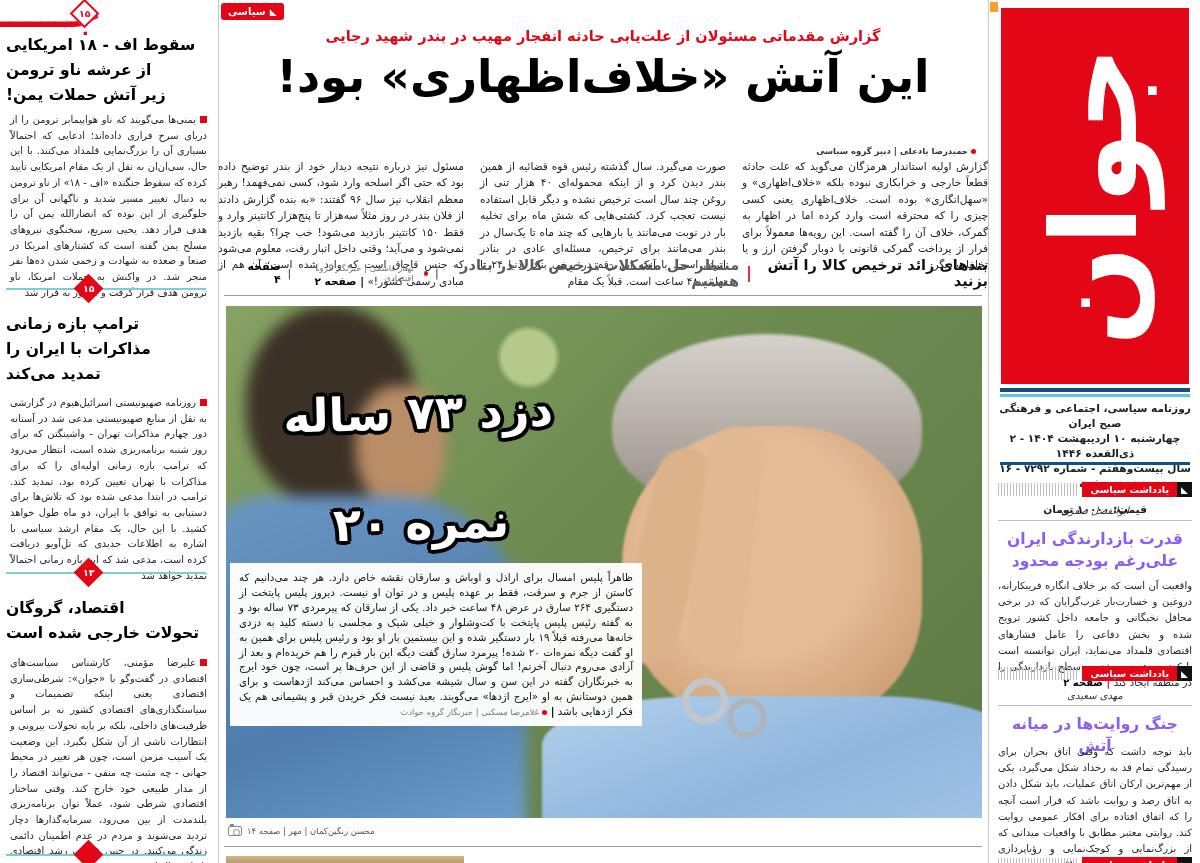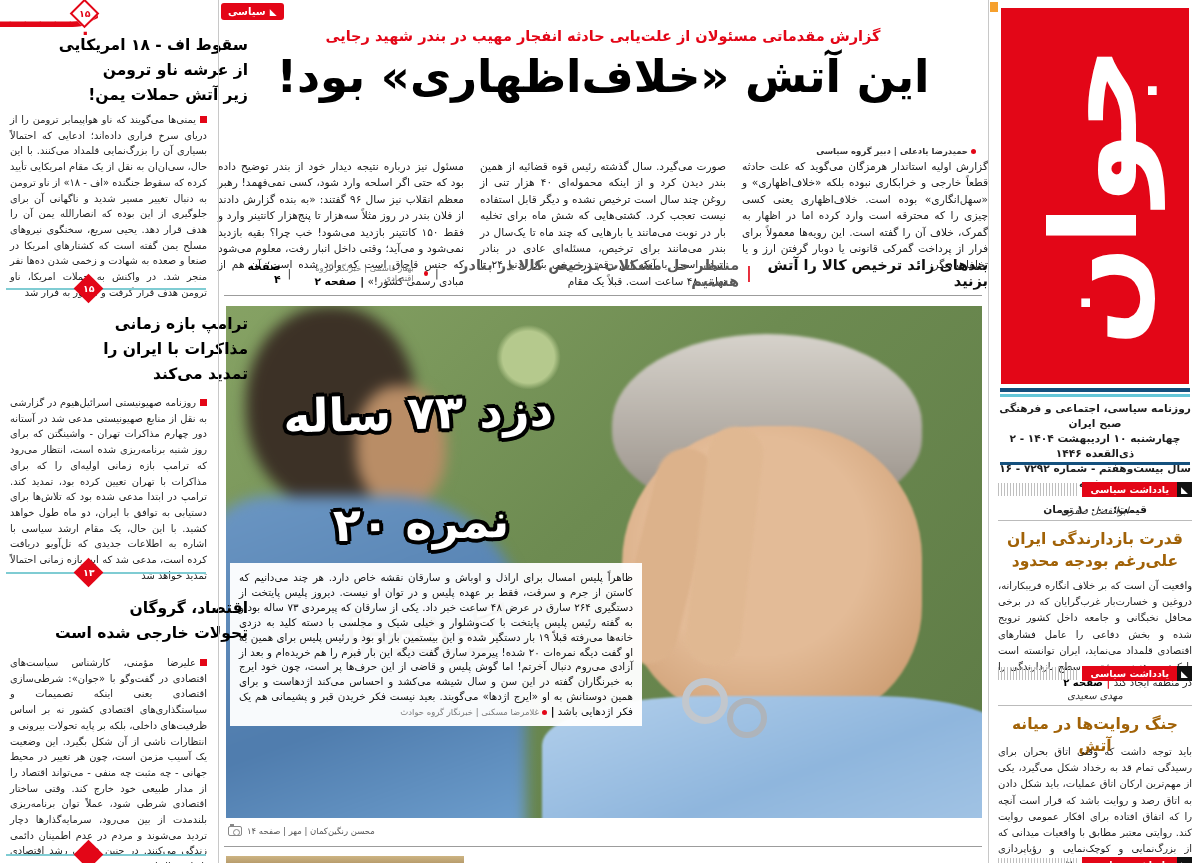--- a/index.html
+++ b/index.html
@@ -31,21 +31,21 @@
   .note-badge-row { position:absolute; left:8px; width:194px; height:15px; display:flex; align-items:center; }
   .badge-square { width:15px; height:15px; background:#111; color:#fff; font-size:9px;
     display:flex; align-items:center; justify-content:center; flex:none; }
   .badge-red { background:#e30617; color:#fff; font-size:9.5px; font-weight:bold;
     padding:1px 8px 2px 8px; height:15px; display:flex; align-items:center; flex:none; }
   .badge-hatch { flex:1; height:13px; margin-right:4px;
     background:repeating-linear-gradient(90deg,#bfbfbf 0 1px,transparent 1px 3px); }
   .note-author { position:absolute; left:8px; width:194px; text-align:center; font-size:10px;
     color:#333; padding-bottom:4px; border-bottom:1px solid #bbb;font-style:italic; }
   .note-title { position:absolute; left:4px; width:202px; text-align:center; font-weight:bold;
-    color:#a16207; font-size:15.5px; line-height:1.45; white-space:pre-line; }
+    color:#8b5cf6; font-size:15.5px; line-height:1.45; white-space:pre-line; }
   .note-body { position:absolute; left:8px; width:194px; font-size:10px; line-height:16.2px;
     color:#222; text-align:justify; }
   .pipe-red { color:#e30617; font-weight:bold; }
   .pgref { font-weight:bold; color:#000; }
 
   
   #col-center { position:absolute; left:218px; top:0; width:770px; height:863px; }
   #cat-badge { position:absolute; left:3px; top:3px; height:17px; background:#e30617;
     border-radius:3px; color:#fff; display:flex; align-items:center; gap:4px; padding:0 7px;
     font-size:10px; font-weight:bold; }
@@ -127,22 +127,22 @@
   #col-left { position:absolute; left:0; top:0; width:218px; height:863px; }
   #sb-header { position:absolute; left:-38px; top:-14px; width:140px; color:#e30617;
     font-weight:bold; font-size:44px; white-space:nowrap; }
   .diamond { position:absolute; width:21px; height:21px; transform:rotate(45deg);
     display:flex; align-items:center; justify-content:center; }
   .diamond span { transform:rotate(-45deg); font-size:9.5px; font-weight:bold; }
   .diamond.white { background:#fff; border:2px solid #e30617; }
   .diamond.white span { color:#e30617; }
   .diamond.red { background:#e30617; }
   .diamond.red span { color:#fff; }
-  .sb-title { position:absolute; left:6px; width:200px; text-align:right; font-weight:bold;
-    color:#000; font-size:15.5px; line-height:1.62; white-space:pre-line;margin-left:42px; }
+  .sb-title { position:absolute; left:6px; width:200px; text-align:left; font-weight:bold;
+    color:#000; font-size:15.5px; line-height:1.62; white-space:pre-line; }
   .sb-body { position:absolute; left:10px; width:197px; font-size:9.9px; line-height:15.7px;
     color:#222; text-align:justify; }
   .sq-red { display:inline-block; width:7px; height:7px; background:#e30617; margin-left:4px; }
   .sb-div { position:absolute; left:6px; width:200px; height:2px; background:#7fccd3; }
   .sb-div .diamond { top:-10px; left:72px; }
 </style>
 </head>
 <body>
 
 <div id="page">

